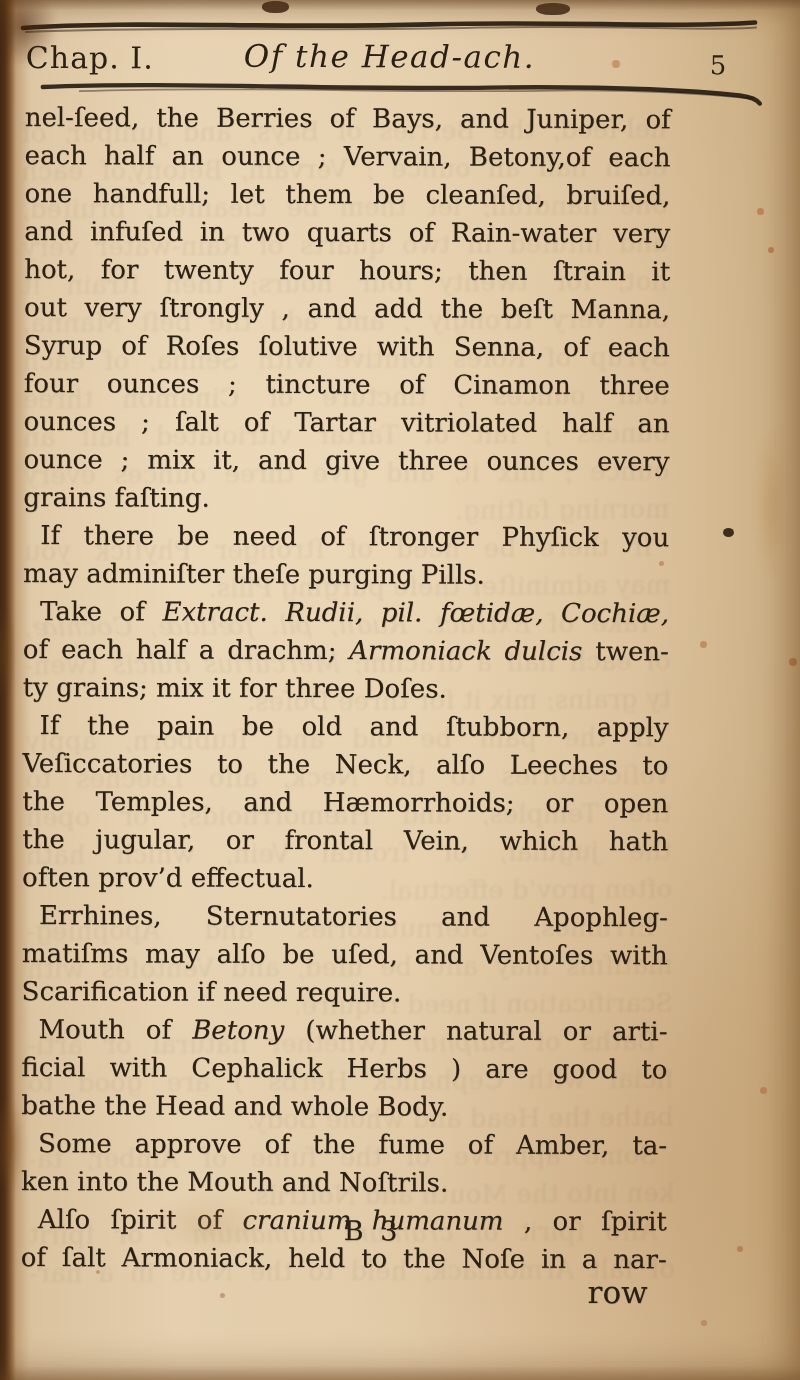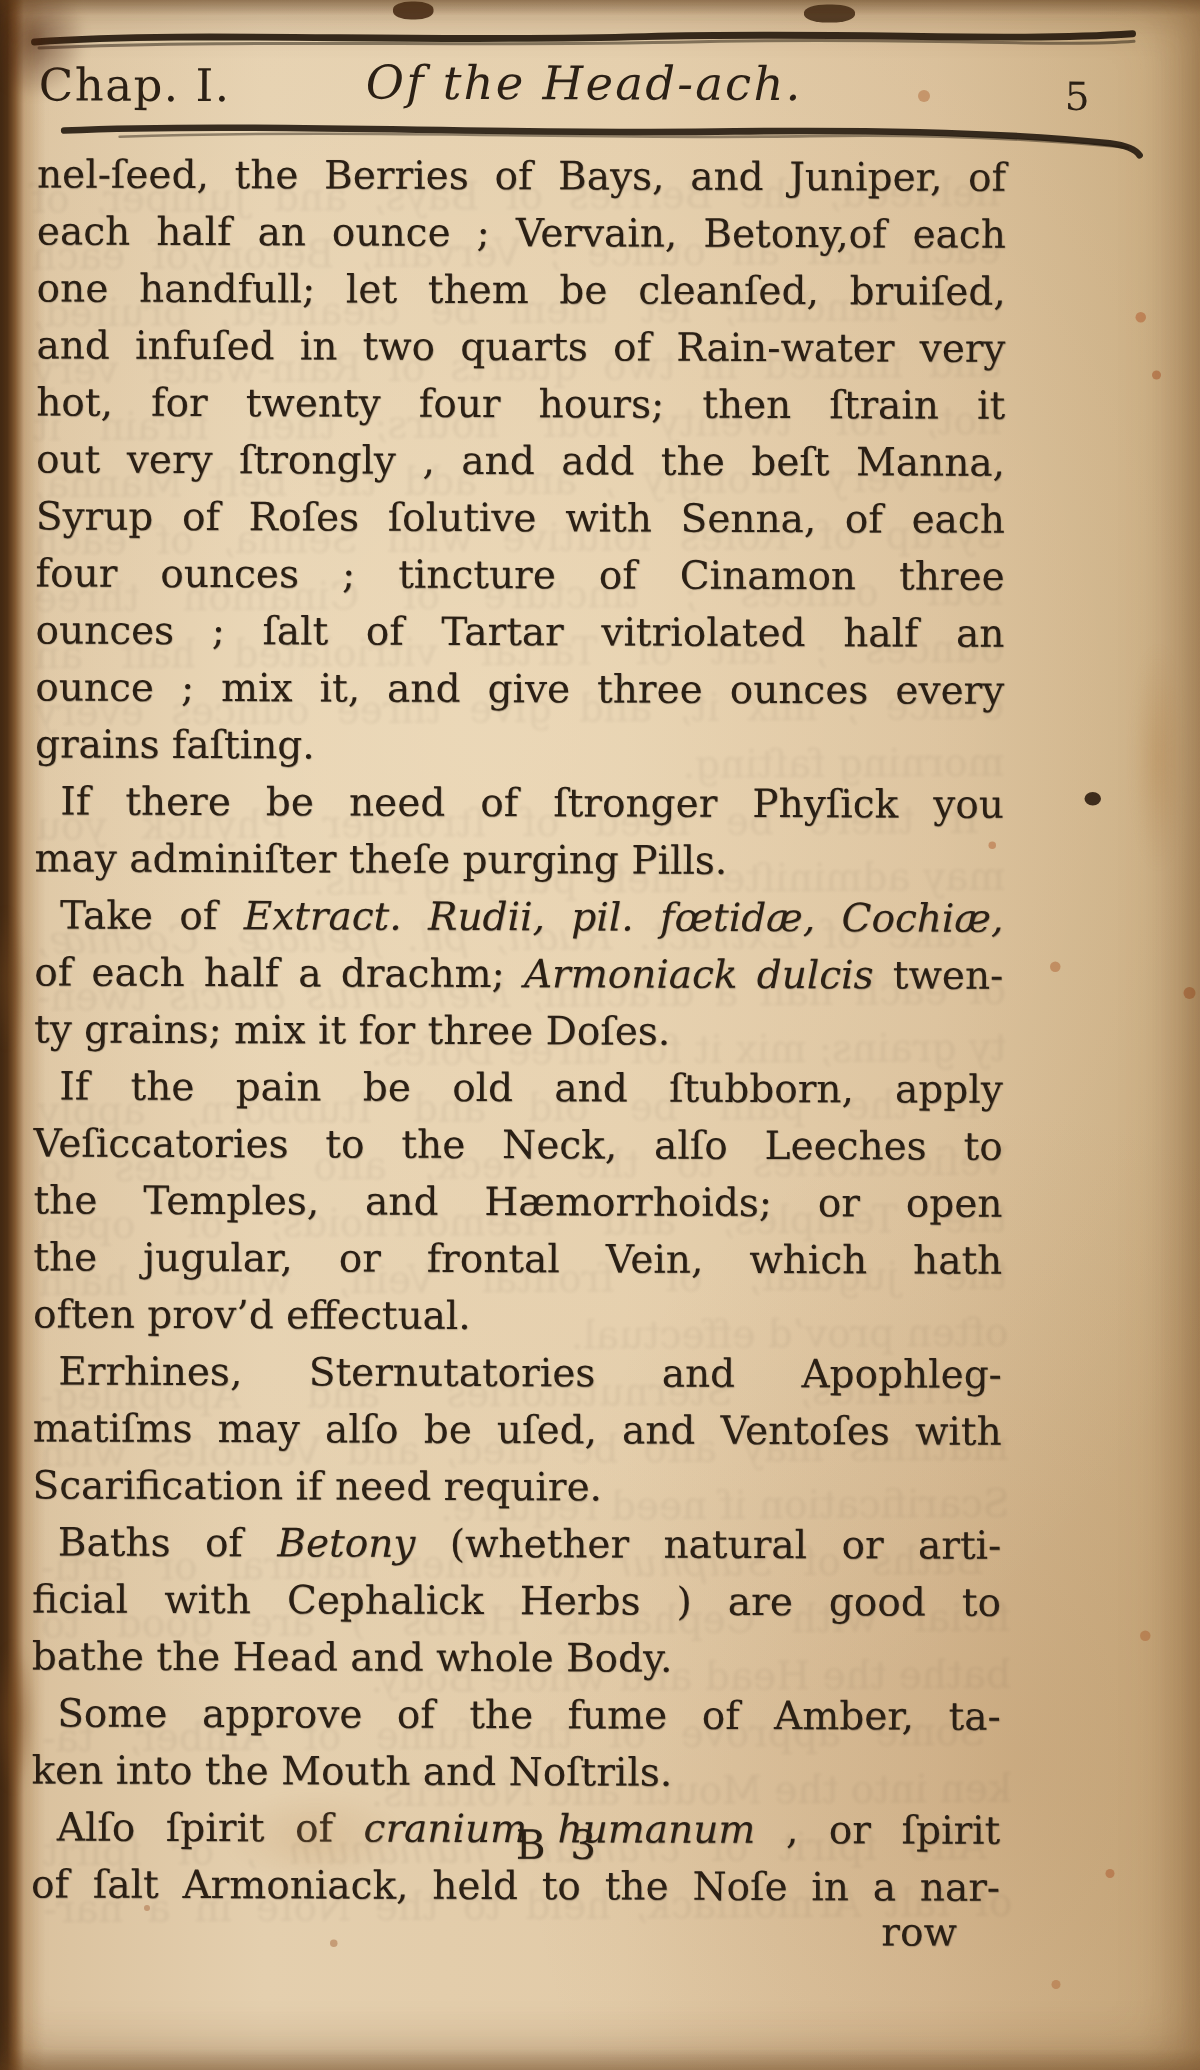--- a/index.html
+++ b/index.html
@@ -33,21 +33,21 @@
   .just{text-align:justify;text-align-last:justify;}
   .lft{text-align:left;}
   .ind{padding-left:17px;}
   .it{font-style:italic;}
 
   .margin-note{position:absolute;left:653px;top:506px;width:150px;font-size:23px;
     font-style:italic;line-height:27px;color:#33261a;text-shadow:.3px .3px .6px rgba(51,38,26,.4);}
   .margin-note .mn2{padding-left:5px;}
 
   .sig{position:absolute;left:348px;top:1214px;font-size:27px;letter-spacing:4px;text-shadow:.3px .4px .7px rgba(43,32,21,.45);}
-  .catch{position:absolute;left:592px;top:1272px;font-size:26px;text-shadow:.3px .4px .7px rgba(43,32,21,.45);}
+  .catch{position:absolute;left:592px;top:1272px;font-size:31px;text-shadow:.3px .4px .7px rgba(43,32,21,.45);}
 
   .ghost{position:absolute;left:25px;top:112px;width:646px;font-size:26px;line-height:38.6px;
     transform:scaleX(-1) rotate(.4deg);opacity:.055;filter:blur(1.1px);color:#1e1209;pointer-events:none;}
   .ghost .line{text-shadow:none;}
 
   .speck{position:absolute;border-radius:50%;pointer-events:none;}
   .smudge{position:absolute;pointer-events:none;filter:blur(3px);}
 </style>
 </head>
 <body>
@@ -125,21 +125,21 @@
         <div class="line just"><span>of each half a drachm; </span><span class="it">Armoniack dulcis</span><span> twen-</span></div>
         <div class="line lft"><span>ty grains; mix it for three Doſes.</span></div>
         <div class="line just ind"><span>If the pain be old and ſtubborn, apply</span></div>
         <div class="line just"><span>Veſiccatories to the Neck, alſo Leeches to</span></div>
         <div class="line just"><span>the Temples, and Hæmorrhoids; or open</span></div>
         <div class="line just"><span>the jugular, or frontal Vein, which hath</span></div>
         <div class="line lft"><span>often prov’d effectual.</span></div>
         <div class="line just ind"><span>Errhines, Sternutatories and Apophleg-</span></div>
         <div class="line just"><span>matiſms may alſo be uſed, and Ventoſes with</span></div>
         <div class="line lft"><span>Scarification if need require.</span></div>
-        <div class="line just ind"><span>Baths of </span><span class="it">Betony</span><span> (whether natural or arti-</span></div>
+        <div class="line just ind"><span>Mouth of </span><span class="it">Betony</span><span> (whether natural or arti-</span></div>
         <div class="line just"><span>ficial with Cephalick Herbs ) are good to</span></div>
         <div class="line lft"><span>bathe the Head and whole Body.</span></div>
         <div class="line just ind"><span>Some approve of the fume of Amber, ta-</span></div>
         <div class="line lft"><span>ken into the Mouth and Noſtrils.</span></div>
         <div class="line just ind"><span>Alſo ſpirit of </span><span class="it">cranium humanum</span><span> , or ſpirit</span></div>
         <div class="line just"><span>of ſalt Armoniack, held to the Noſe in a nar-</span></div>
       </div>
 
 
     <div class="sig">B 3</div>

